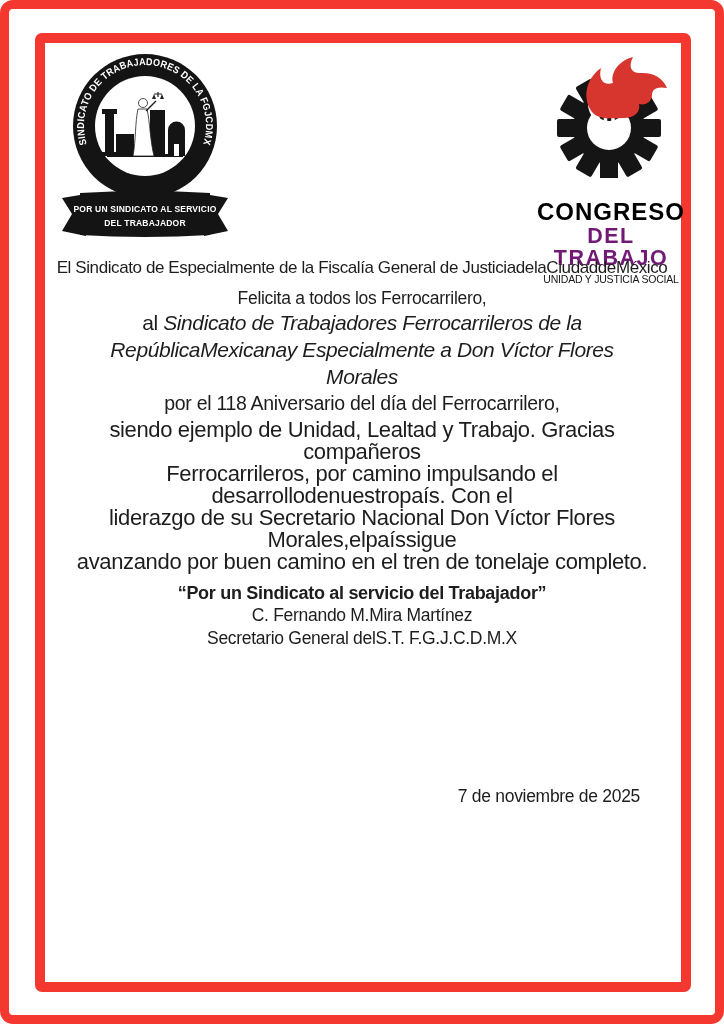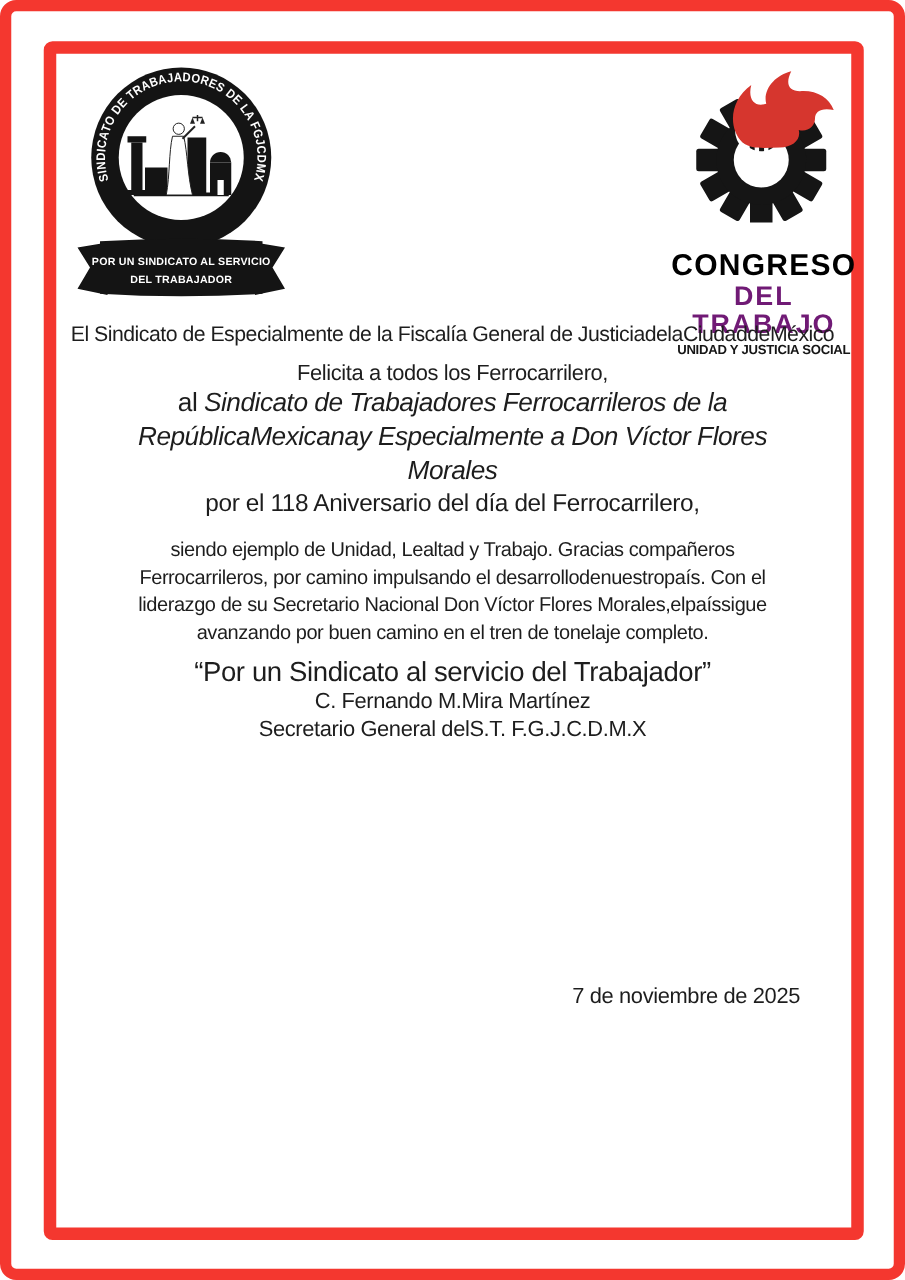--- a/index.html
+++ b/index.html
@@ -6,29 +6,29 @@
   body{width:724px;height:1024px;overflow:hidden;}
   .page{position:relative;width:724px;height:1024px;background:#fff;
         font-family:"Liberation Sans",sans-serif;color:#1d1d1d;}
   .outer-frame{position:absolute;inset:0;border:9px solid #f4372f;border-radius:13px;box-sizing:border-box;}
   .inner-frame{position:absolute;left:35px;right:33px;top:33px;bottom:32px;
                border:10px solid #f4372f;border-radius:7px;box-sizing:border-box;}
   .seal{position:absolute;left:50px;top:48px;width:190px;height:200px;}
   .ct-logo{position:absolute;left:536px;top:50px;width:150px;text-align:center;}
   .ct-title1{font-size:24px;font-weight:bold;letter-spacing:1px;line-height:1.0;color:#000000;margin-top:18px;}
   .ct-title2{font-size:21.5px;font-weight:bold;letter-spacing:1.5px;line-height:1.0;color:#701a75;margin-top:2px;}
-  .ct-sub{font-size:10.5px;font-weight:bold;letter-spacing:-0.2px;color:#161616;margin-top:4px;}
+  .ct-sub{font-size:10.5px;font-weight:normal;letter-spacing:-0.2px;color:#161616;margin-top:4px;}
   .content{position:absolute;left:48px;right:48px;top:254px;text-align:center;}
   .intro{font-size:17px;letter-spacing:-0.4px;white-space:nowrap;line-height:22px;padding-top:3px;}
   .felicita{font-size:17.5px;letter-spacing:-0.3px;line-height:22px;margin-top:8px;}
   .dedication{font-size:21px;letter-spacing:-0.4px;line-height:27px;}
   .dedication .it{font-style:italic;}
   .anniversary{font-size:19.5px;letter-spacing:-0.3px;line-height:26px;}
-  .para{font-size:16px;letter-spacing:-0.35px;line-height:22px;margin-top:14px;}
-  .quote{font-size:22px;letter-spacing:-0.3px;line-height:22px;margin-top:9px;}
+  .para{font-size:22px;letter-spacing:-0.35px;line-height:22px;margin-top:3px;}
+  .quote{font-size:18px;letter-spacing:-0.3px;line-height:22px;margin-top:9px;font-weight:bold;}
   .sig{font-size:17.5px;letter-spacing:-0.3px;line-height:23px;}
   .date{position:absolute;top:786px;right:84px;font-size:17.5px;letter-spacing:-0.3px;}
   svg text{font-family:"Liberation Sans",sans-serif;}
 </style>
 </head>
 <body>
 
 <div class="page">
 
   <div class="outer-frame"></div>

